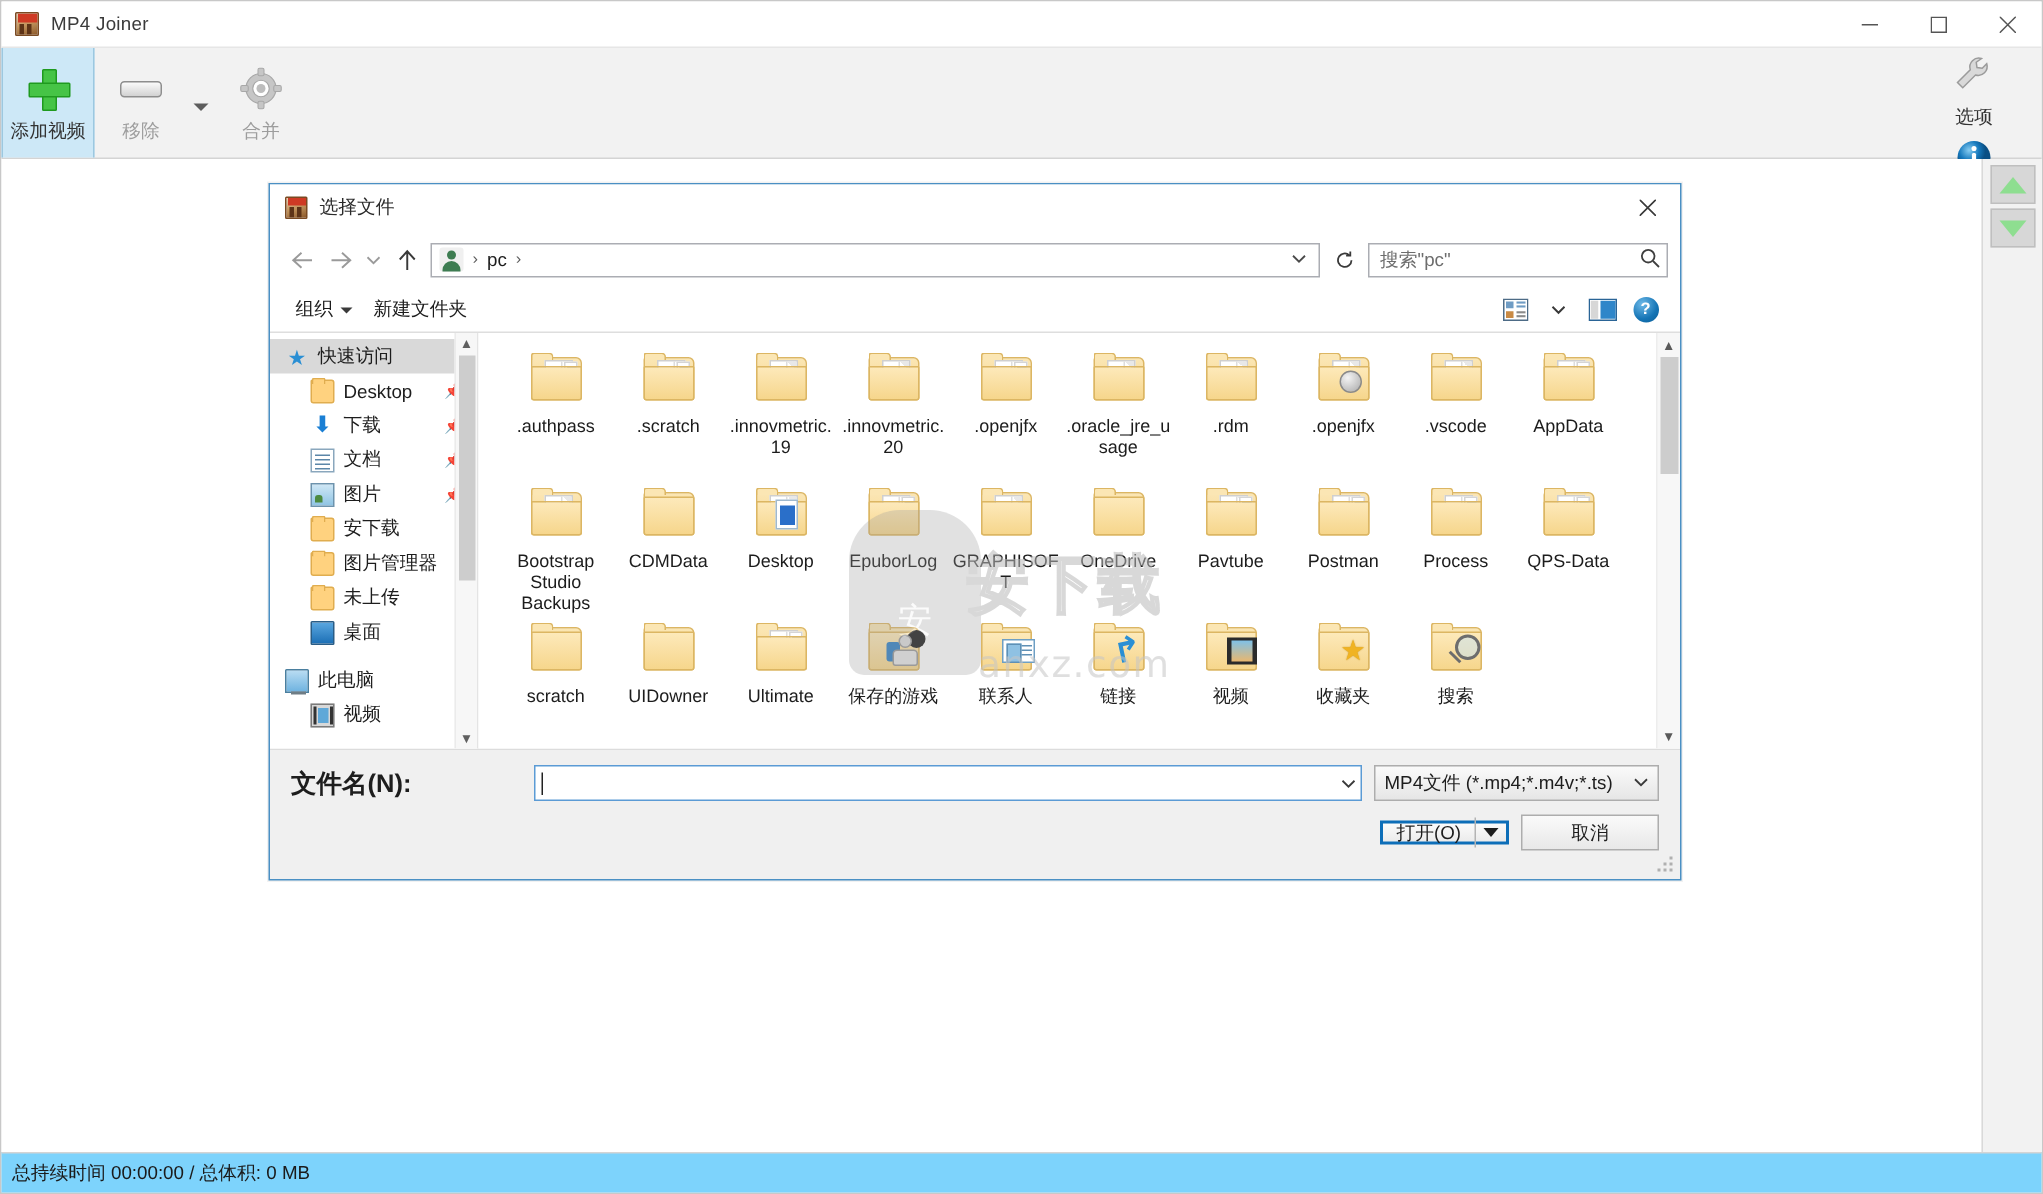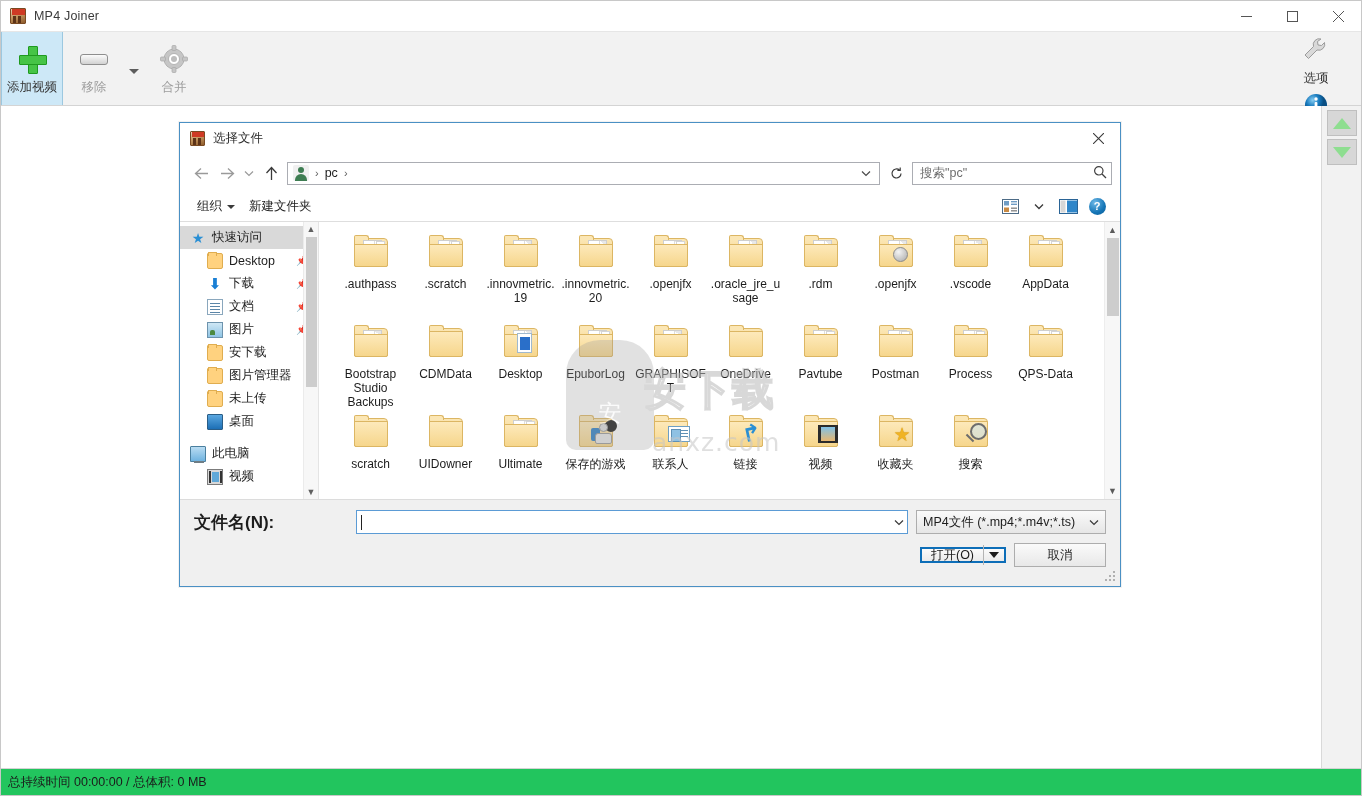--- a/index.html
+++ b/index.html
@@ -106,21 +106,21 @@
   }
   .arrow-btn {
     width:30px; height:26px; background:#d7d7d7; border:1px solid #bfbfbf;
     display:flex; align-items:center; justify-content:center;
   }
   .tri-up { width:0;height:0;border-left:9px solid transparent;border-right:9px solid transparent;border-bottom:11px solid #8ede90; }
   .tri-dn { width:0;height:0;border-left:9px solid transparent;border-right:9px solid transparent;border-top:11px solid #8ede90; }
 
   
   #statusbar {
-    height:27px; min-height:27px; background:#22c55e;
+    height:27px; min-height:27px; background:#7dd3fc;
     border-top:1px solid #d4d4d4;
     display:flex; align-items:center; padding-left:7px;
     font-size:12.5px; color:#1b1b1b;
   }
 
   
   #file-dialog {
     position:absolute; left:179px; top:122px; width:942px; height:465px;
     background:#f0f0f0;
     border:1px solid #4a90c4;

